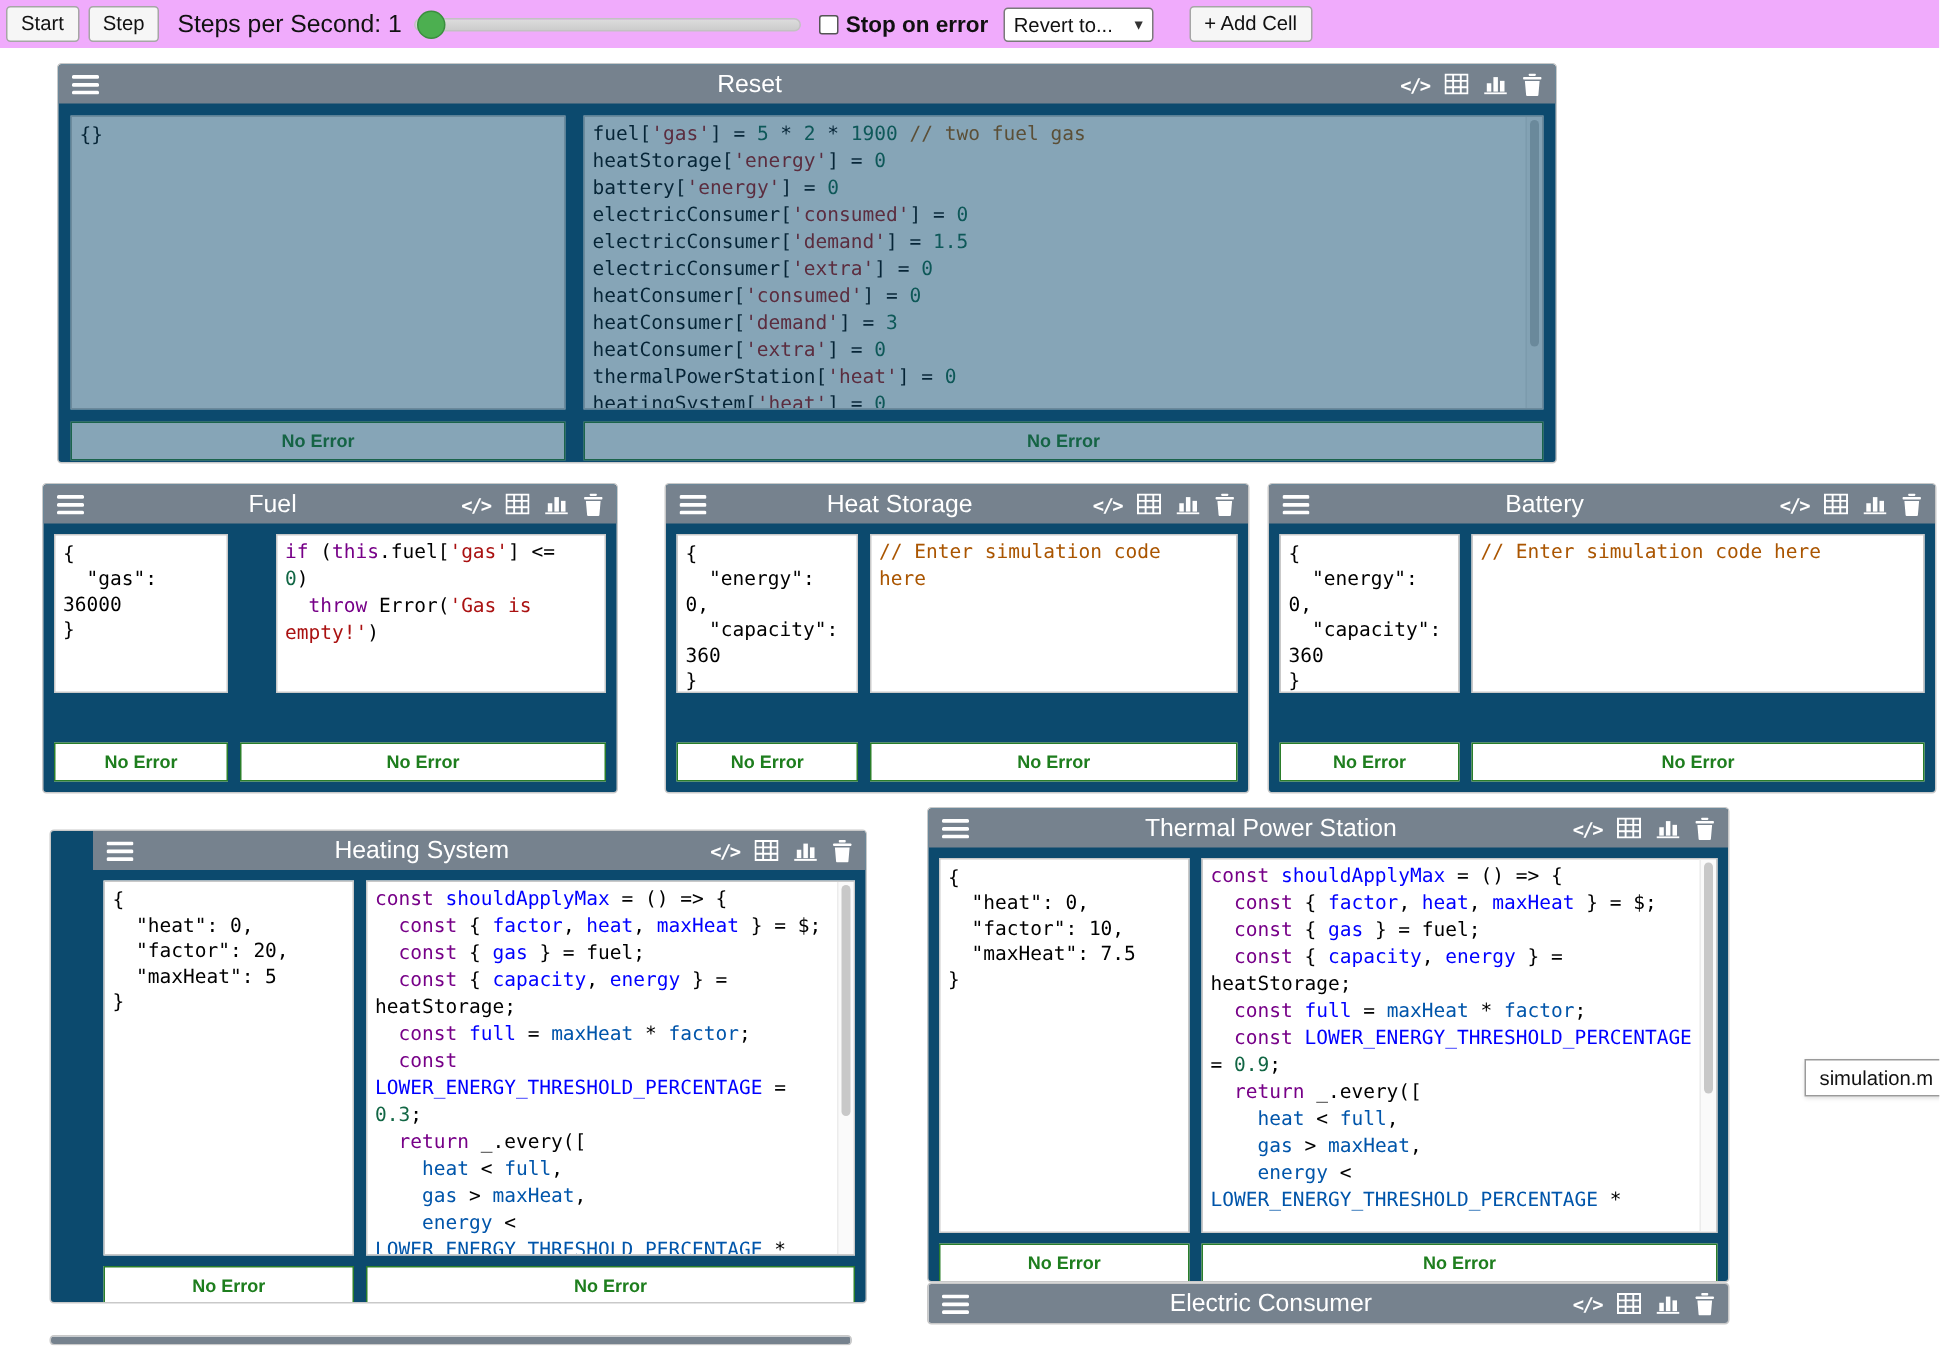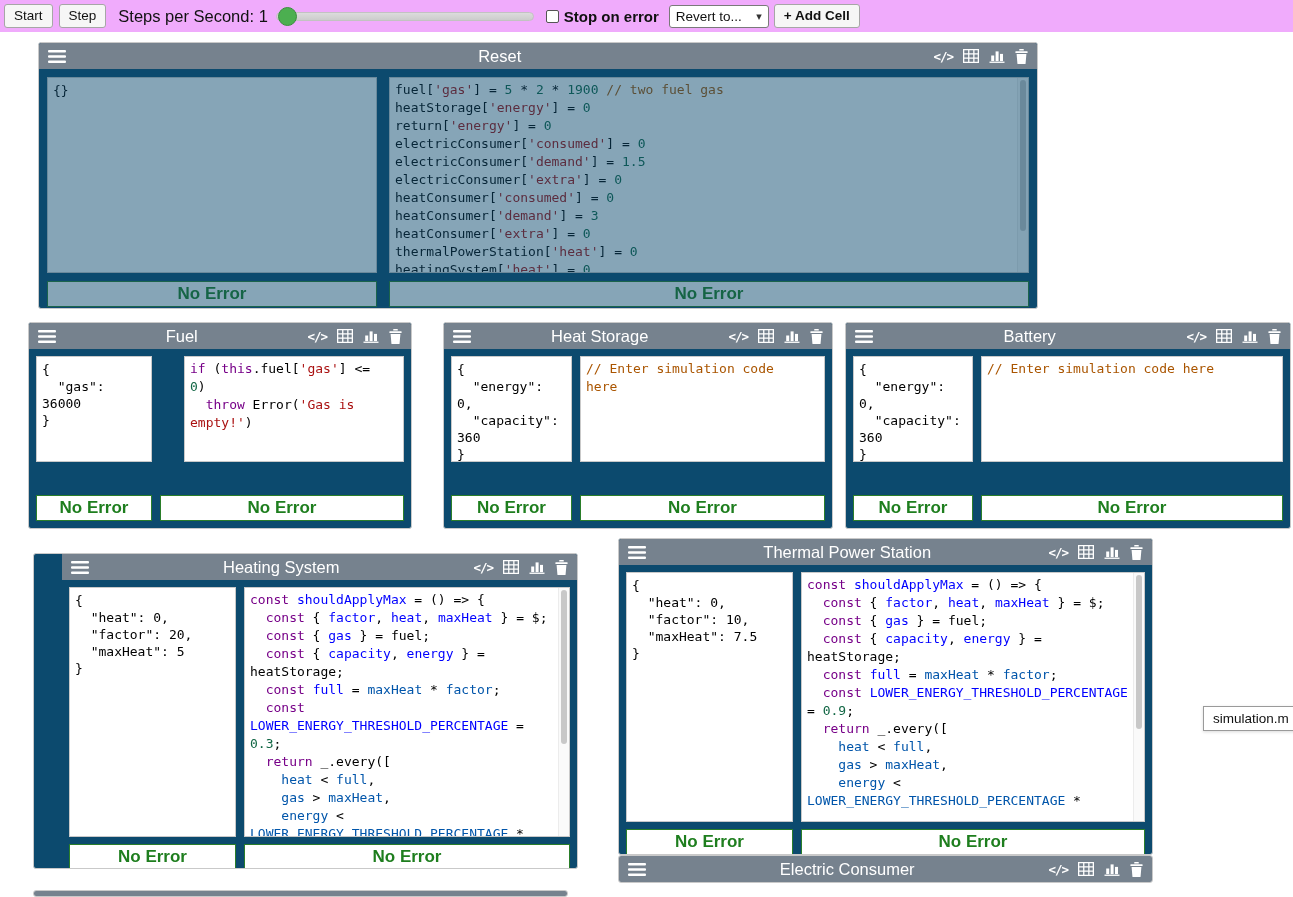--- a/index.html
+++ b/index.html
@@ -21,21 +21,21 @@
   .slider-handle { position:absolute; top:0; left:2px; width:19px; height:19px; border-radius:50%;
                    background:#4caf50; border:1px solid #3a8f3e; cursor:pointer; }
   .stop-check { display:flex; align-items:center; margin-left:12px; font-size:15px;
                 font-weight:700; color:#111; white-space:nowrap; cursor:pointer; }
   .checkbox { width:13px; height:13px; border:1px solid #555; background:#fff;
               border-radius:2px; margin-right:5px; flex:0 0 auto; }
   .select { display:flex; align-items:center; justify-content:space-between; width:100px; height:23px;
             border:1px solid #7a7a7a; border-radius:3px; background:#fff; font-size:13.5px;
             padding:0 6px; color:#111; margin-left:10px; cursor:pointer; }
   .select .arrow { font-size:11px; color:#333; margin-left:4px; }
-  .add-cell { margin-left:5px;font-weight:bold; }
+  .add-cell { margin-left:24px; }
 
   
   .cell { position:absolute; display:flex; flex-direction:column; background:#0c4a6e;
           border:1px solid #c9c9c9; border-radius:3px; overflow:hidden; }
   .cell-header { flex:0 0 26px; height:26px; background:#76828e; display:flex; align-items:center;
                  padding:0 9px; color:#fff; }
   .drag { display:flex; align-items:center; color:#fff; cursor:grab; }
   .cell-title { flex:1; text-align:center; font-size:16.5px; color:#fff; white-space:nowrap;
                 overflow:hidden; }
   .hicons { display:flex; align-items:center; gap:10px; color:#fff; }
@@ -57,21 +57,21 @@
   .t-var2{ color:#05a; }
   .t-str { color:#a11; }
   .t-num { color:#164; }
   .t-com { color:#a50; }
 
   .sbar { position:absolute; top:0; right:0; bottom:0; width:11px; background:#fafafa;
           border-left:1px solid #ececec; }
   .sbar .thumb { position:absolute; left:2px; right:2px; border-radius:4px; background:#c8c8c8; }
 
   .error-row { margin-top:auto; display:flex; gap:8px; padding:0 7px 7px; }
-  .error-box { height:26px; border:1px solid #2a7e2a; color:#1e7e1e; font-size:17px; font-weight:700;
+  .error-box { height:26px; border:1px solid #2a7e2a; color:#1e7e1e; font-size:12px; font-weight:700;
                display:flex; align-items:center; justify-content:center; background:#fff; }
   .error-box.left { flex:0 0 auto; }
   .error-box.right { flex:1; }
   .muted { opacity:.5; }
 
   
   #cell-reset { left:38px; top:42px; width:1000px; height:267px; }
   #cell-reset .cell-body { padding:8px; gap:12px; }
   #cell-reset .state { width:330px; height:196px; }
   #cell-reset .codewrap { height:196px; }
@@ -182,21 +182,21 @@
             </svg>
           </span>
       </span>
     </div>
     <div class="cell-body muted">
       <pre class="panel state">{}</pre>
       <div class="panel codewrap">
         <div class="code">
             <div class="cl"><span>fuel[</span><span class="t-str">'gas'</span><span>] = </span><span class="t-num">5</span><span> * </span><span class="t-num">2</span><span> * </span><span class="t-num">1900</span><span> </span><span class="t-com">// two fuel gas</span></div>
             <div class="cl"><span>heatStorage[</span><span class="t-str">'energy'</span><span>] = </span><span class="t-num">0</span></div>
-            <div class="cl"><span>return[</span><span class="t-str">'energy'</span><span>] = </span><span class="t-num">0</span></div>
+            <div class="cl"><span>battery[</span><span class="t-str">'energy'</span><span>] = </span><span class="t-num">0</span></div>
             <div class="cl"><span>electricConsumer[</span><span class="t-str">'consumed'</span><span>] = </span><span class="t-num">0</span></div>
             <div class="cl"><span>electricConsumer[</span><span class="t-str">'demand'</span><span>] = </span><span class="t-num">1.5</span></div>
             <div class="cl"><span>electricConsumer[</span><span class="t-str">'extra'</span><span>] = </span><span class="t-num">0</span></div>
             <div class="cl"><span>heatConsumer[</span><span class="t-str">'consumed'</span><span>] = </span><span class="t-num">0</span></div>
             <div class="cl"><span>heatConsumer[</span><span class="t-str">'demand'</span><span>] = </span><span class="t-num">3</span></div>
             <div class="cl"><span>heatConsumer[</span><span class="t-str">'extra'</span><span>] = </span><span class="t-num">0</span></div>
             <div class="cl"><span>thermalPowerStation[</span><span class="t-str">'heat'</span><span>] = </span><span class="t-num">0</span></div>
             <div class="cl"><span>heatingSystem[</span><span class="t-str">'heat'</span><span>] = </span><span class="t-num">0</span></div>
           </div>
         <div class="sbar">

